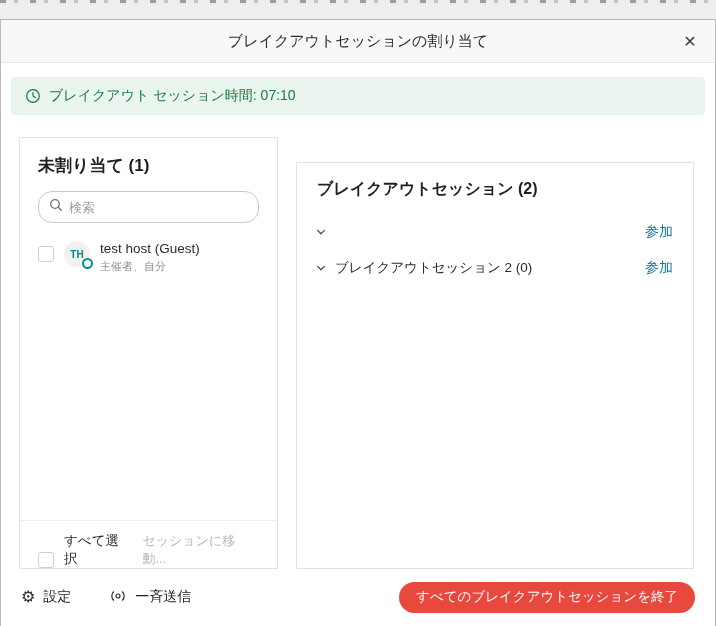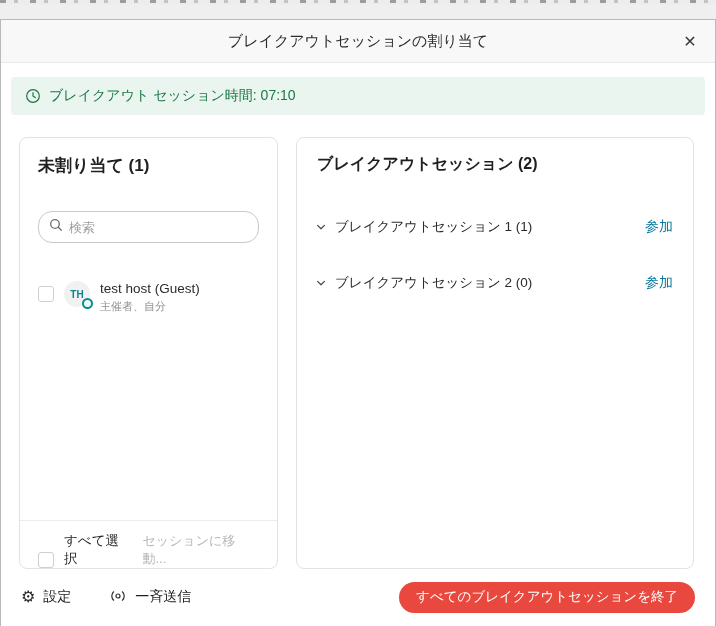--- a/index.html
+++ b/index.html
@@ -48,25 +48,25 @@
     background: #e9f5ee; border-radius: 4px;
     display: flex; align-items: center; padding: 0 14px;
     color: #1b7745; font-size: 14px;
   }
   .banner .clock { margin-right: 8px; display: flex; }
 
   .content {
     flex: 1; display: flex; gap: 18px; padding: 22px 21px 0 18px; min-height: 0;
   }
   .panel {
-    border: 1px solid #e2e2e2; border-radius: 8px; background: #fff;
-    display: flex; flex-direction: column; min-height: 0; gap: 20px;
+    border: 1px solid #e2e2e2; border-radius: 1px; background: #fff;
+    display: flex; flex-direction: column; min-height: 0;
   }
   .panel.left { width: 259px; flex: 0 0 259px; }
-  .panel.right { flex: 1; }
+  .panel.right { flex: 1; margin-top: 25px; }
 
   .panel-title { font-size: 17px; font-weight: bold; color: #1f1f1f; }
   .left .panel-title { padding: 16px 18px 12px 18px; }
   .right .panel-title { padding: 16px 20px 14px 20px; font-size: 16px; }
 
   .search-box {
     margin: 2px 18px 0 18px; height: 32px;
     border: 1px solid #c9c9c9; border-radius: 14px;
     display: flex; align-items: center; padding: 0 10px; gap: 6px;
     background: #fff;
@@ -202,21 +202,20 @@
 
     <div class="panel right">
       <div class="panel-title">ブレイクアウトセッション  (2)</div>
 
       <div class="session-row">
         <span class="chevron">
           <svg width="12" height="12" viewBox="0 0 12 12">
             <path d="M2.6 4.4 L6 7.8 L9.4 4.4" fill="none" stroke="#4d4d4d" stroke-width="1.3" stroke-linecap="round" stroke-linejoin="round"></path>
           </svg>
         </span>
-        <span class="session-label">ブレイクアウトセッション 1 (1)</span>
         <span class="join-link">参加</span>
       </div>
 
 
       <div class="session-row">
         <span class="chevron">
           <svg width="12" height="12" viewBox="0 0 12 12">
             <path d="M2.6 4.4 L6 7.8 L9.4 4.4" fill="none" stroke="#4d4d4d" stroke-width="1.3" stroke-linecap="round" stroke-linejoin="round"></path>
           </svg>
         </span>

